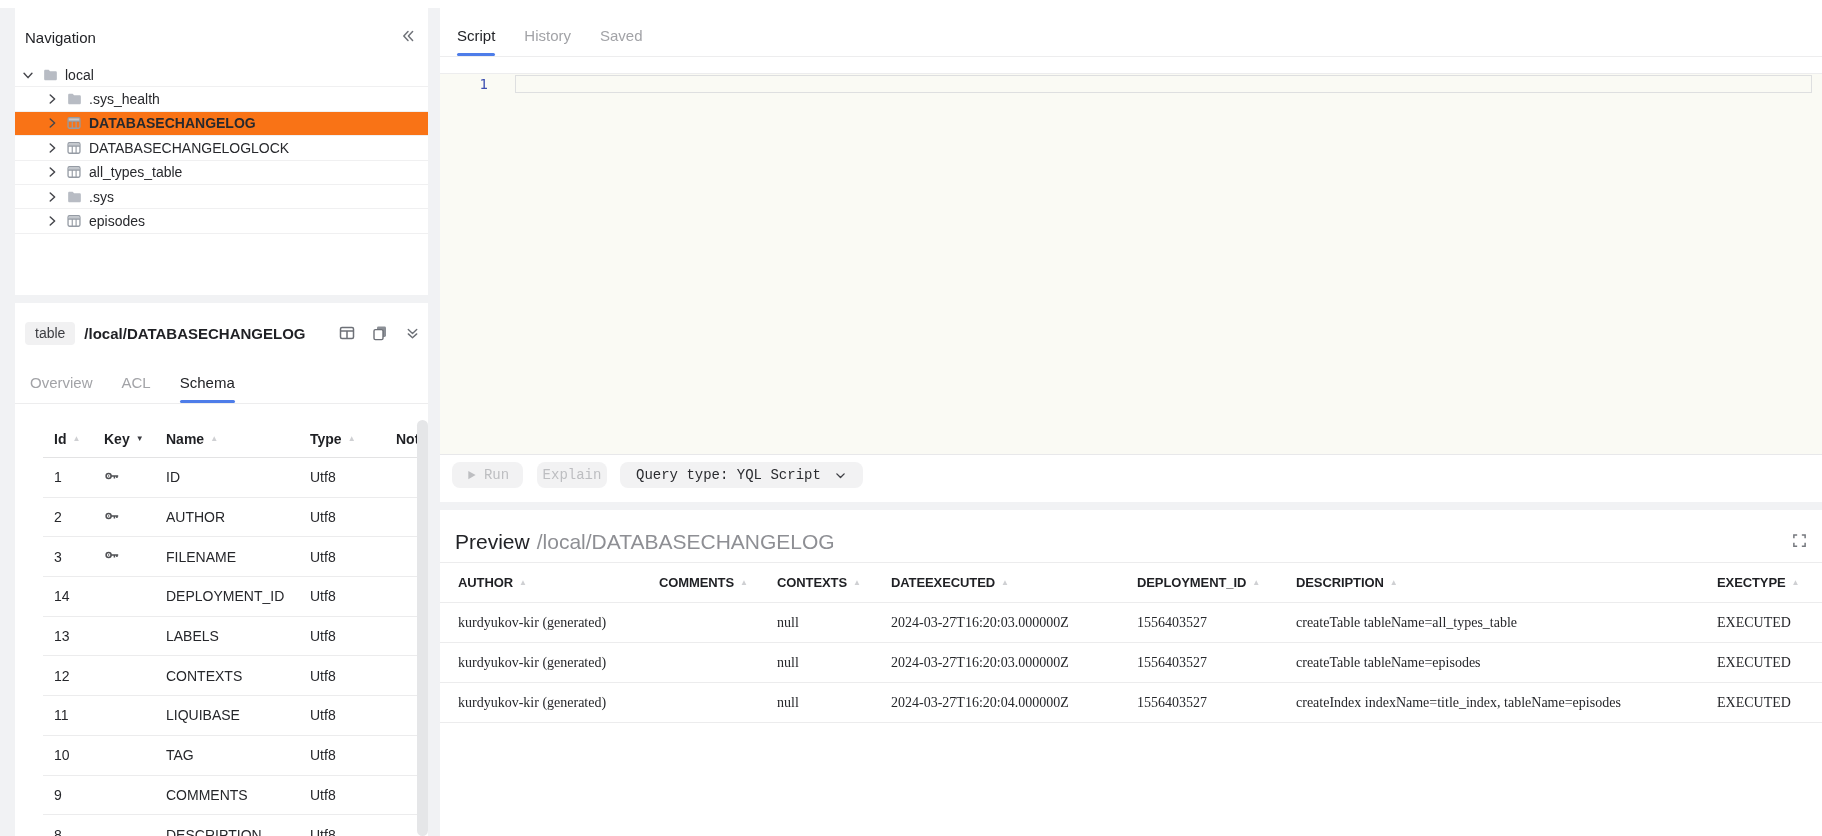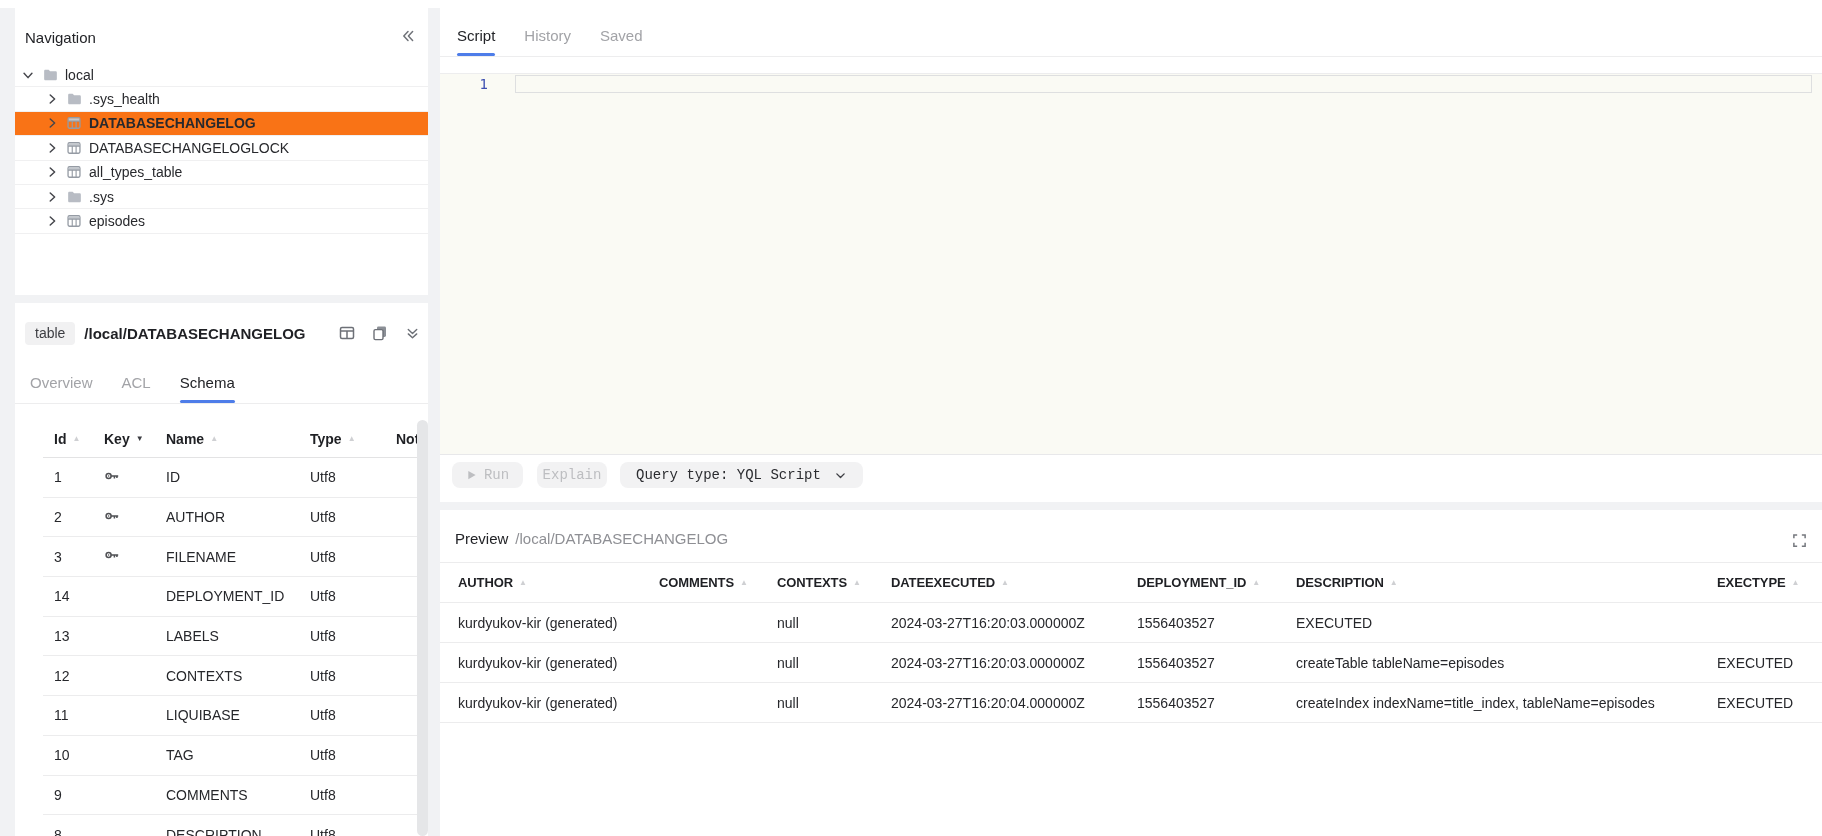--- a/index.html
+++ b/index.html
@@ -61,30 +61,30 @@
   .btn { position:absolute; top:0; height:26px; border:none; border-radius:8px; background:#f2f2f3;
          font-family:Liberation Mono, monospace; font-size:14px; display:inline-flex; align-items:center; justify-content:center;
          gap:7px; cursor:pointer; color:#2b2c30; white-space:nowrap; }
   .btn.disabled { color:#bdbec1; }
   .btn-run { left:0; width:71px; }
   .btn-explain { left:85px; width:70px; }
   .btn-qtype { left:168px; padding:0 16px; }
 
   
   .preview-card { left:440px; top:510px; width:1382px; height:326px; overflow:hidden; }
-  .preview-title { position:absolute; top:20px; left:15px; display:flex; align-items:baseline; gap:7px; font-size:15px; }
+  .preview-title { position:absolute; top:20px; left:15px; display:flex; align-items:baseline; gap:7px; font-size:21px; }
   .preview-title .pt { color:#222327; }
   .preview-title .pp { color:#8e8f94; }
   .fullscreen-btn { position:absolute; top:21px; left:1350px; }
   .pv-table { position:absolute; top:52px; left:0; width:1440px; }
   .pv-grid { display:grid; grid-template-columns:201px 118px 114px 246px 159px 421px 150px; align-items:center; padding-left:18px; }
   .pv-head { height:41px; border-top:1px solid #ececed; border-bottom:1px solid #ececed;
              font-weight:700; font-size:13px; color:#1f2024; letter-spacing:-0.1px; }
   .pv-row { height:40px; border-bottom:1px solid #ececed; font-size:14px; color:#26272b; }
-  .cell-ellip { overflow:hidden; white-space:nowrap; text-overflow:ellipsis; padding-right:10px; }
+  .cell-ellip { overflow:hidden; white-space:nowrap; text-overflow:ellipsis; padding-right:10px;font-family:Liberation Serif, serif; }
 </style>
 </head>
 <body>
 
 <div class="stage">
   <div class="bg-gap"></div>
 
   <section class="card nav-card">
     <div class="nav-header">
       <span class="nav-title">Navigation</span>
@@ -429,20 +429,21 @@
             <span>EXECTYPE</span>
             <span class="sort-arrow">▲</span>
           </span>
         </div>
         <div class="pv-grid pv-row">
           <span class="cell-ellip">kurdyukov-kir (generated)</span>
           <span class="cell-ellip"></span>
           <span class="cell-ellip">null</span>
           <span class="cell-ellip">2024-03-27T16:20:03.000000Z</span>
           <span class="cell-ellip">1556403527</span>
+          <span class="cell-ellip">createTable tableName=all_types_table</span>
           <span class="cell-ellip">EXECUTED</span>
         </div>
         <div class="pv-grid pv-row">
           <span class="cell-ellip">kurdyukov-kir (generated)</span>
           <span class="cell-ellip"></span>
           <span class="cell-ellip">null</span>
           <span class="cell-ellip">2024-03-27T16:20:03.000000Z</span>
           <span class="cell-ellip">1556403527</span>
           <span class="cell-ellip">createTable tableName=episodes</span>
           <span class="cell-ellip">EXECUTED</span>

